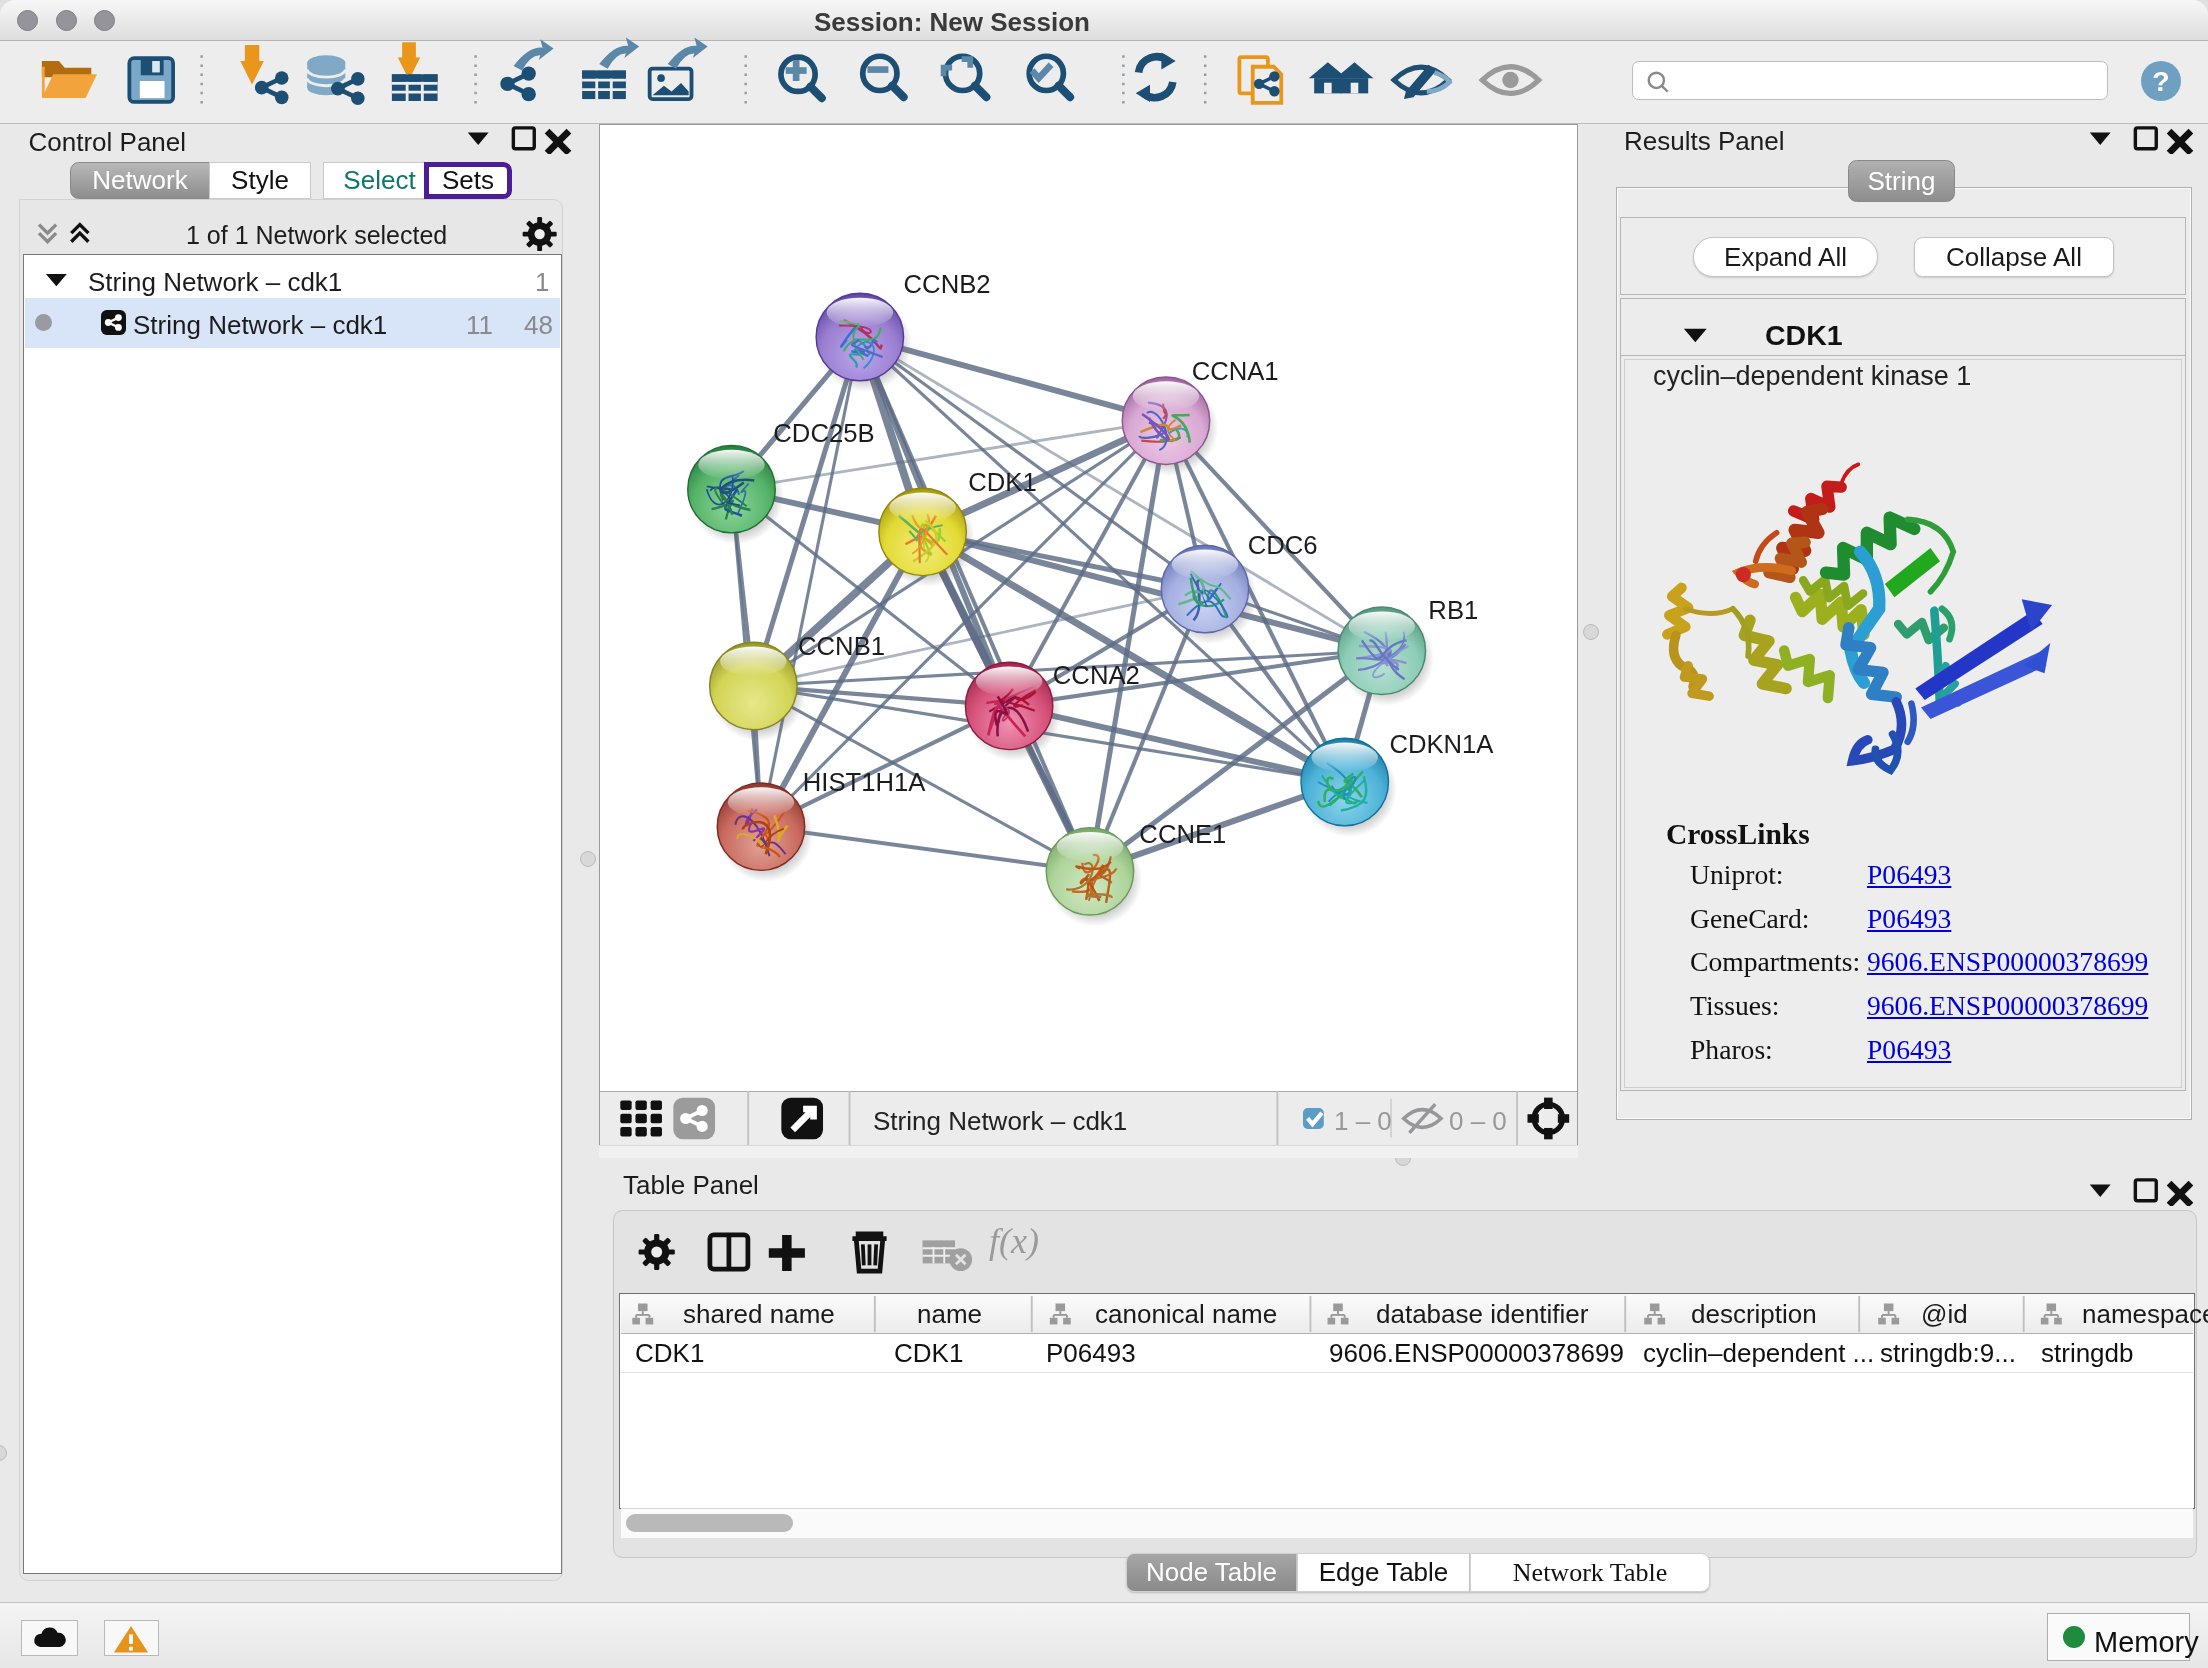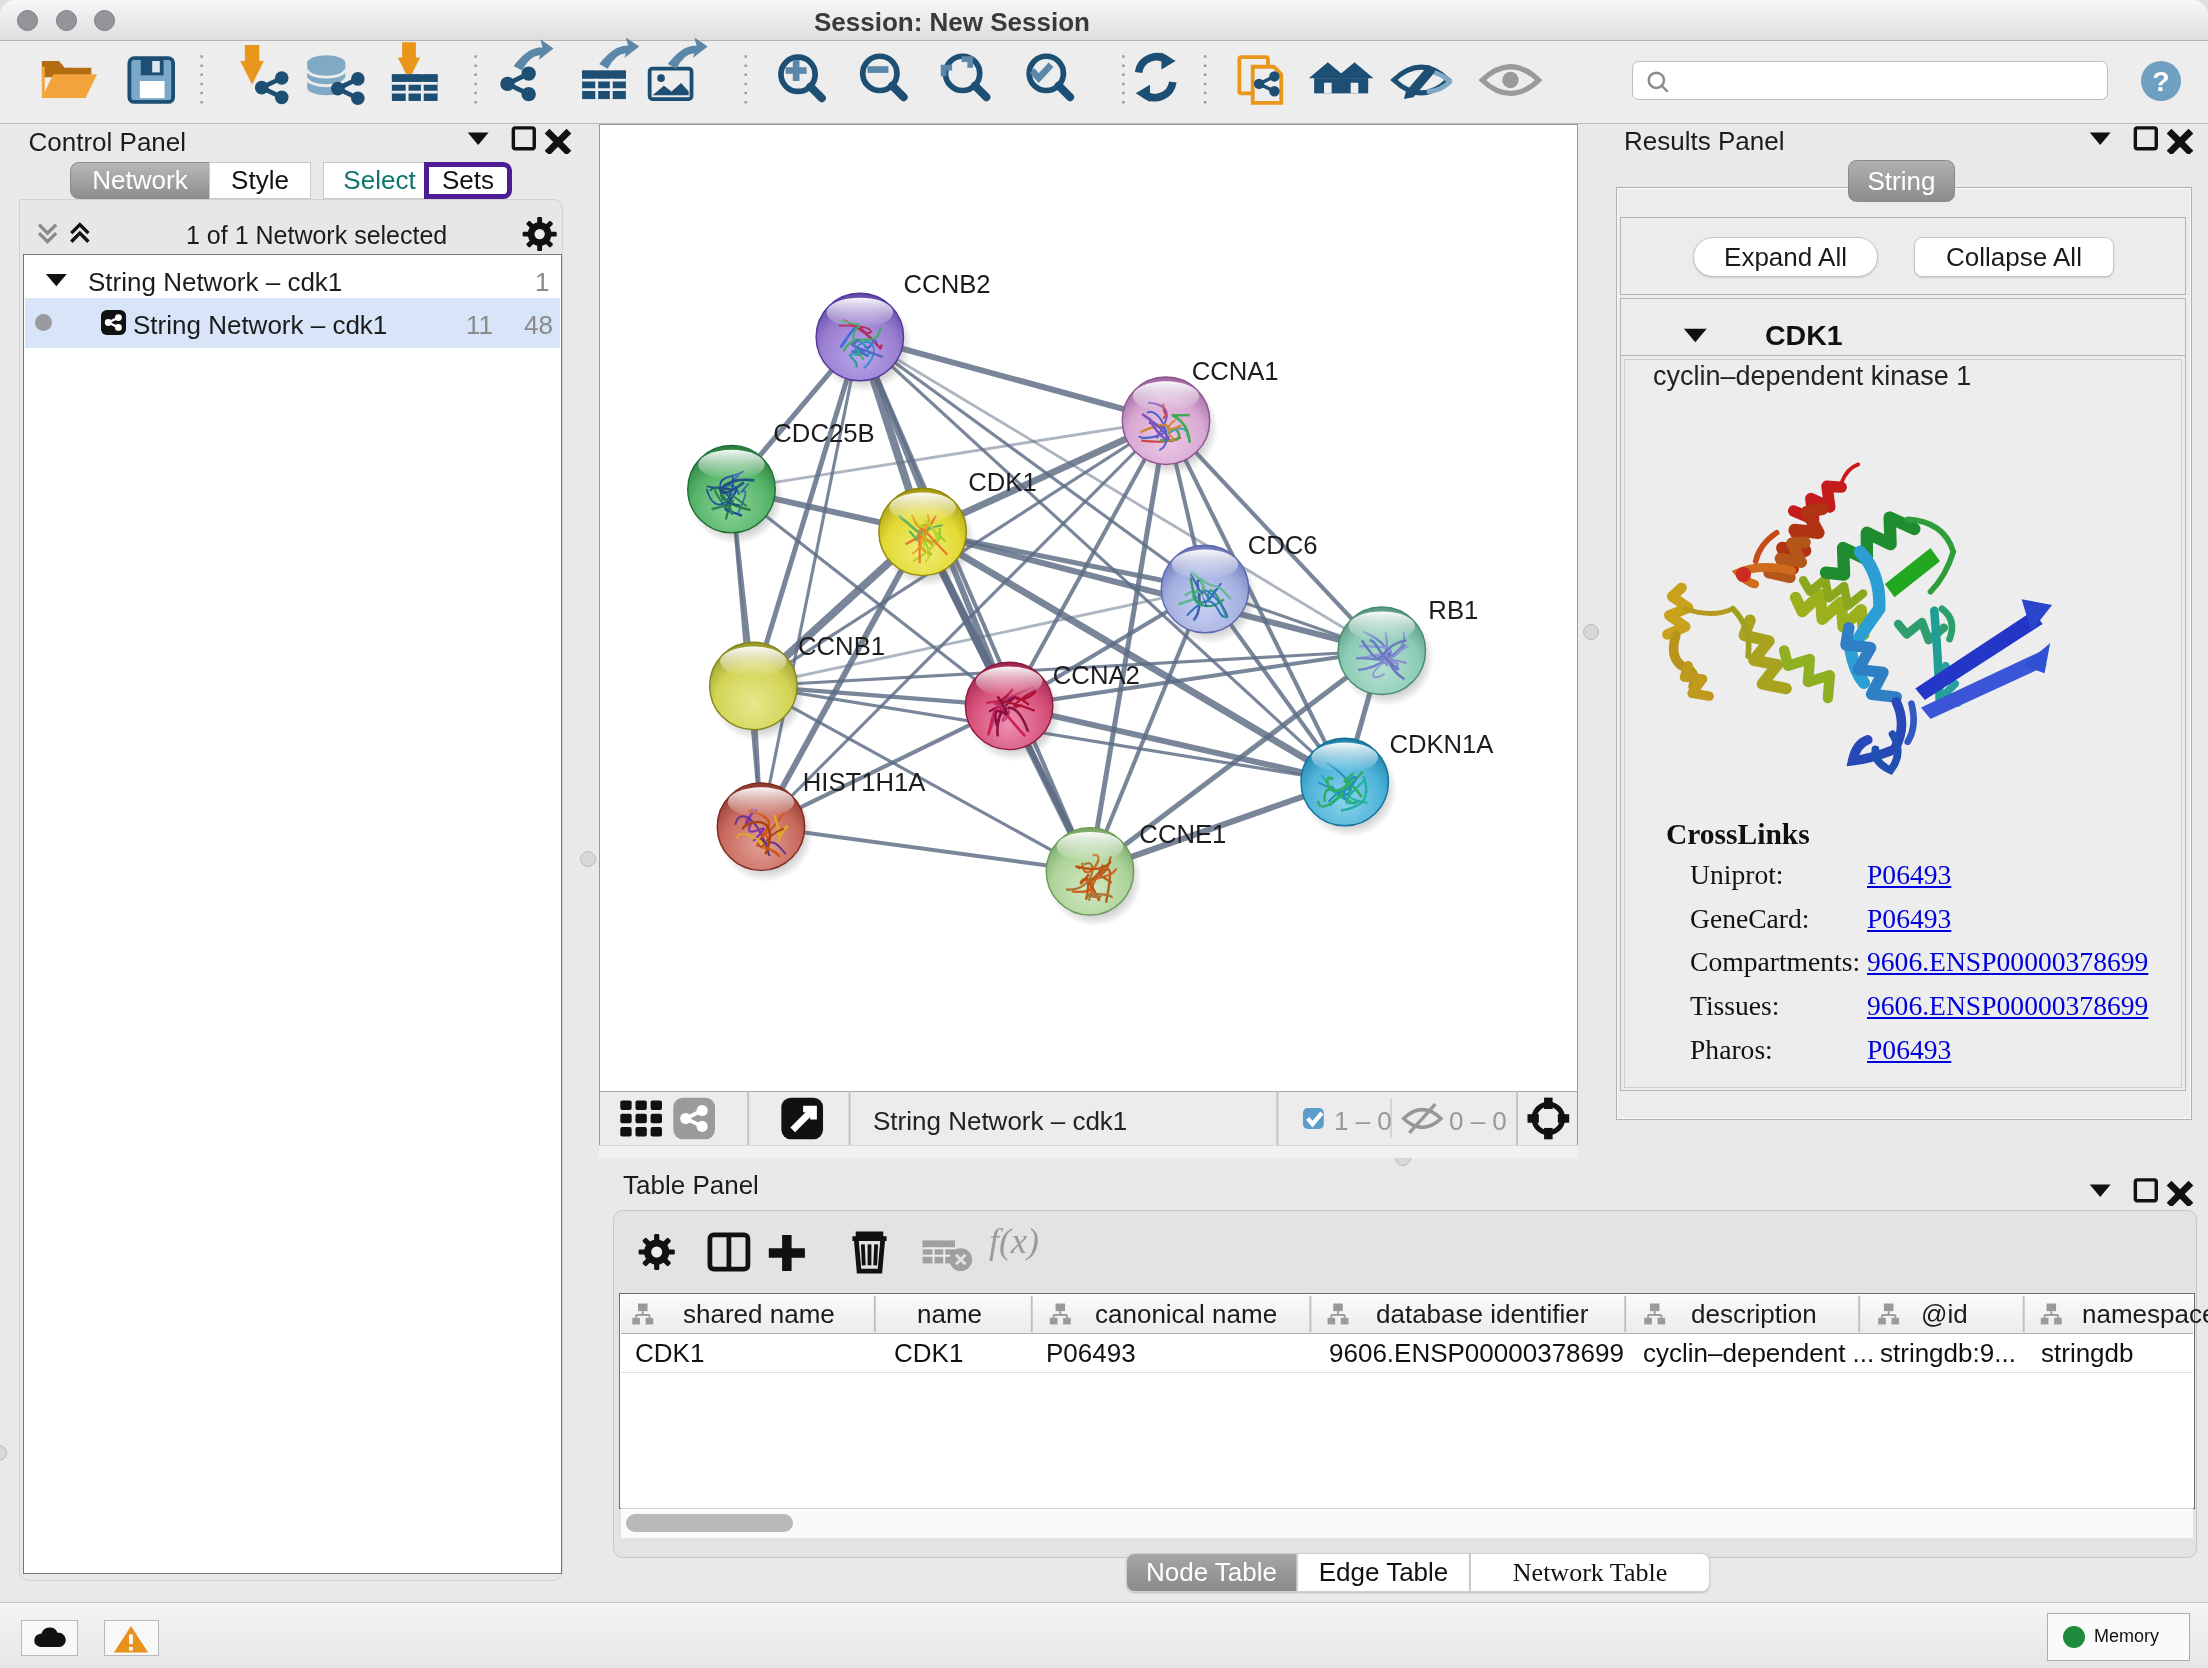--- a/index.html
+++ b/index.html
@@ -703,14 +703,14 @@
       <path d="M12 22 a7 7 0 0 1 1 -14 a9 9 0 0 1 17 -1 a6.5 6.5 0 0 1 2 15 z" fill="#111"></path>
     </svg>
     <div style="position:absolute;left:104px;top:1620px;width:55px;height:36px;background:#f8f8f8;border:1px solid #b9b9b9;box-sizing:border-box;"></div>
     <svg style="position:absolute;left:112px;top:1624px;" width="38" height="28.5" viewBox="0 0 40 30" xmlns="http://www.w3.org/2000/svg">
       <path d="M20 2 L38 30 H2 z" fill="#e8921e"></path>
       <rect x="18" y="11" width="4" height="10" fill="#fff"></rect>
       <rect x="18" y="24" width="4" height="4" fill="#fff"></rect>
     </svg>
     <div style="position:absolute;left:2047px;top:1613px;width:143px;height:48px;background:#fafafa;border:1.9px solid #adadad;box-sizing:border-box;"></div>
     <div style="position:absolute;left:2063px;top:1626px;width:22px;height:22px;border-radius:50%;background:#1e8c3c;"></div>
-    <div class="t" style="left:2094px;top:1626px;font-size:18px;color:#111;">Memory</div>
+    <div class="t" style="left:2094px;top:1626px;font-size:29px;color:#111;">Memory</div>
   </div>
 
 </body></html>

